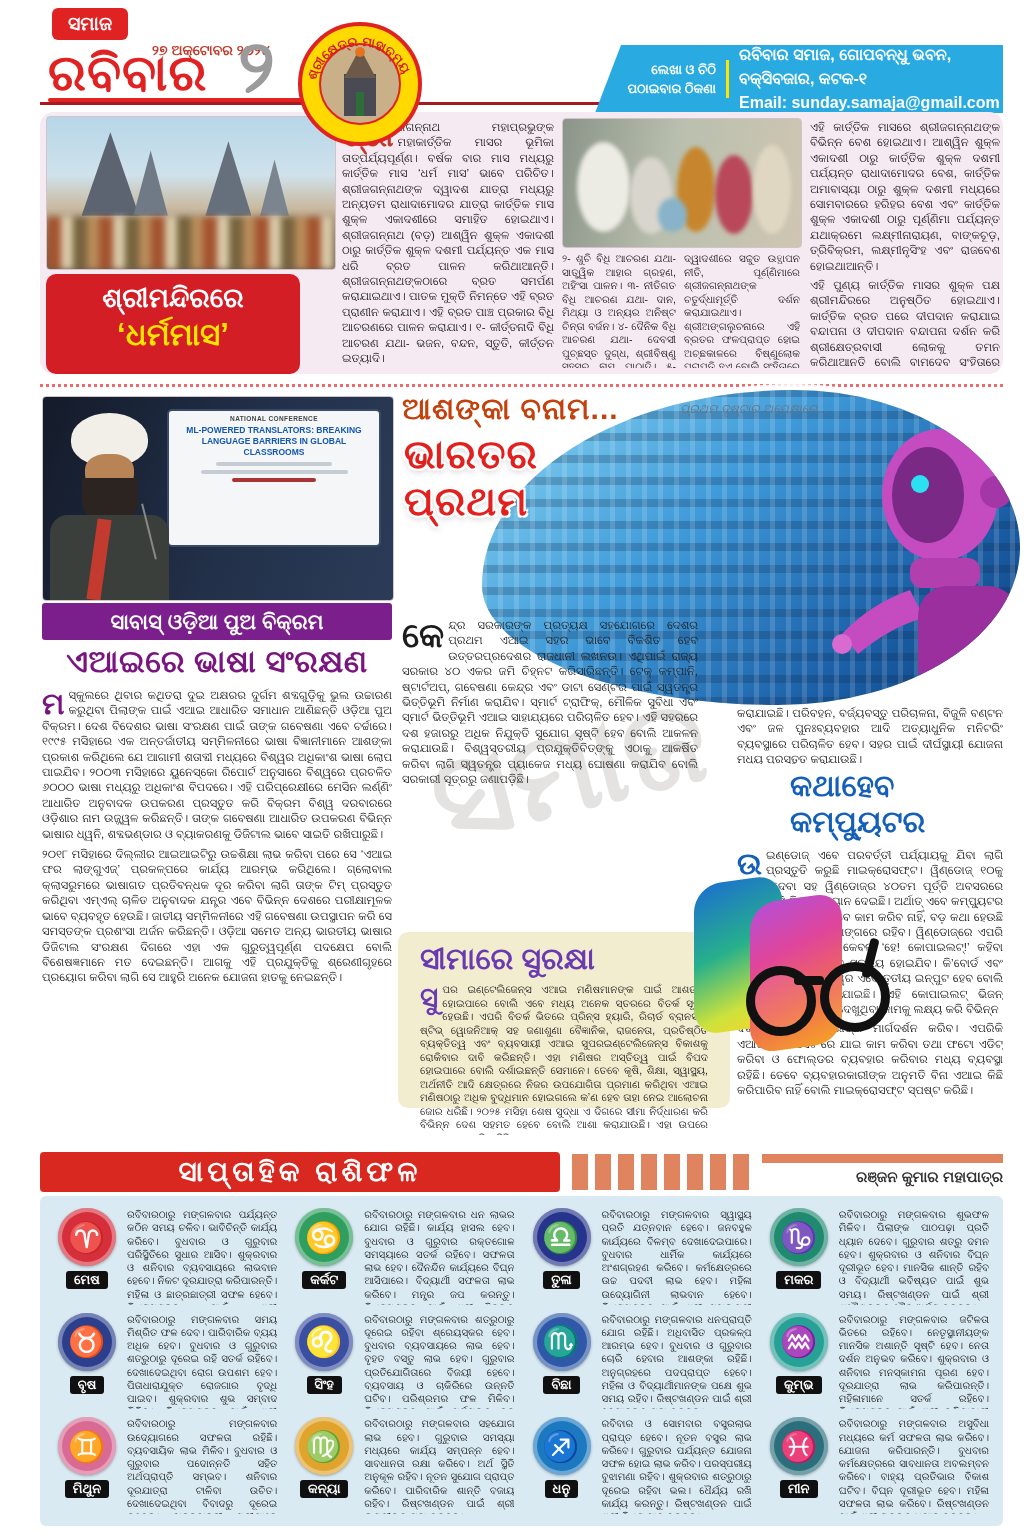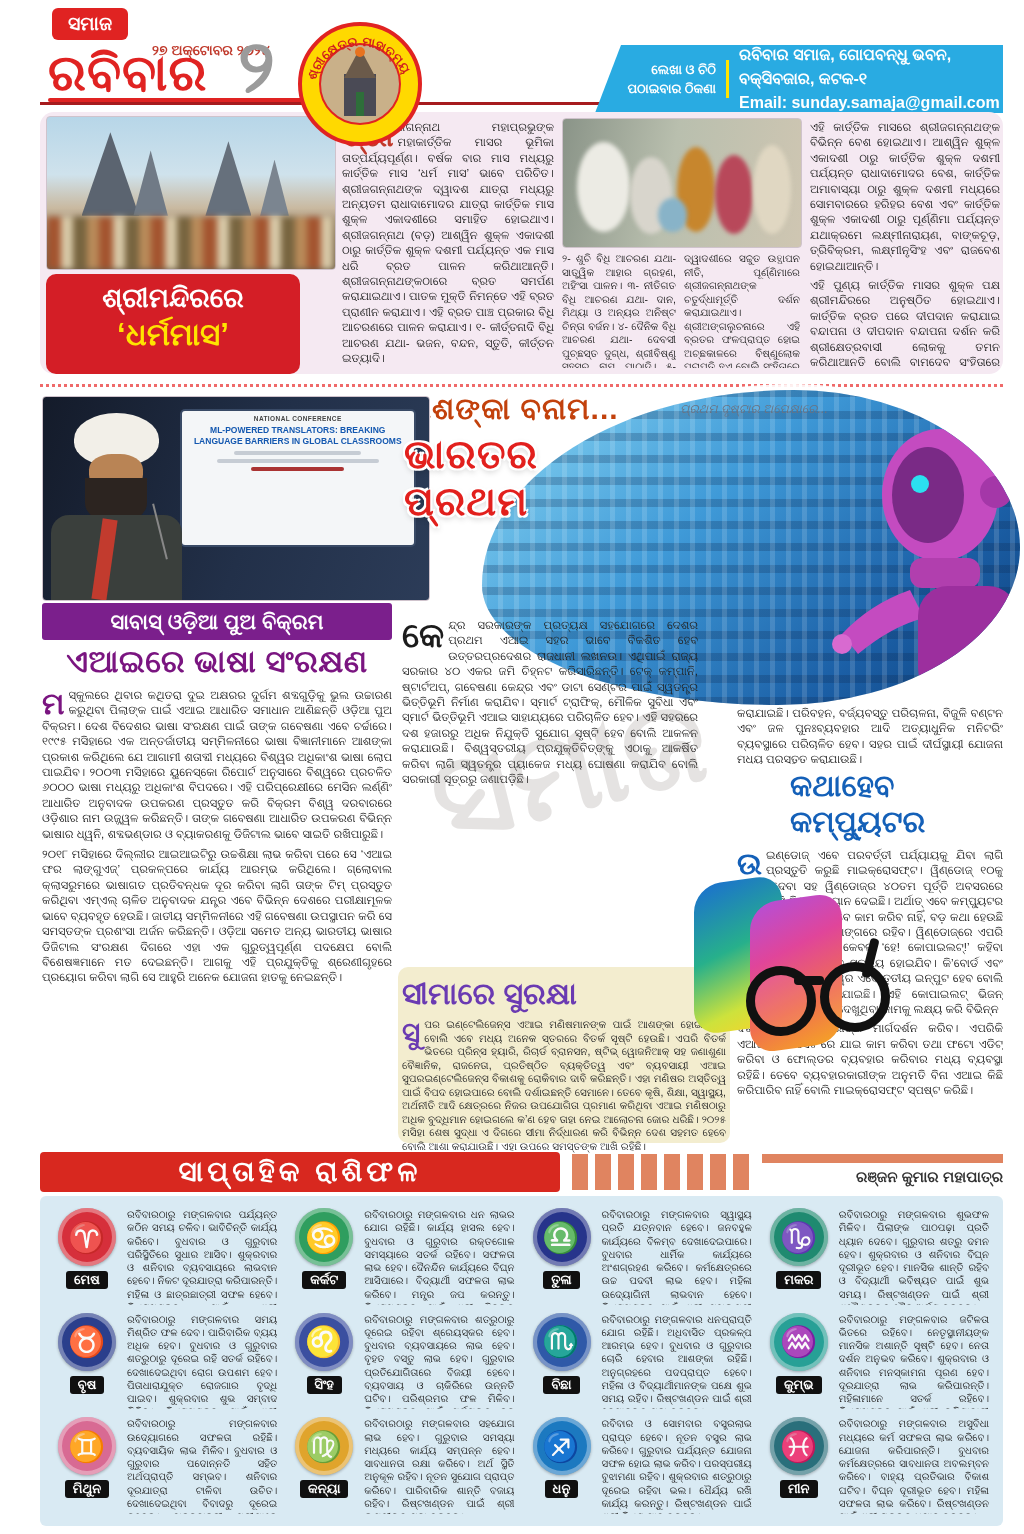--- a/index.html
+++ b/index.html
@@ -190,21 +190,21 @@
   </div>
 
   <div class="abs kicker" style="left:402px;top:392px;">ଆଶଙ୍କା ବନାମ...</div>
   <div class="abs kicker-sub" style="left:662px;top:402px;margin-left:18px;">ପ୍ରଥମ ଦୃଷ୍ଟାର ଅପେକ୍ଷାରେ...</div>
 
   <div class="abs" style="left:404px;top:431px;z-index:4;">
     <div class="bighead">ଭାରତର</div>
     <div class="bighead">ପ୍ରଥମ</div>
   </div>
 
-  <div class="abs photo photo3" style="left:42px;top:396px;width:350px;height:203px;padding-left:36px;">
+  <div class="abs photo photo3" style="left:42px;top:396px;width:350px;height:203px;">
     <div class="screen" style="left:36%;top:7%;width:60%;height:66%;">
       <div class="scr-top">NATIONAL CONFERENCE</div>
       <div class="scr-title">ML-POWERED TRANSLATORS: BREAKING LANGUAGE BARRIERS IN GLOBAL CLASSROOMS</div>
       <div class="scr-bar" style="width:55%;margin-left:auto;margin-right:auto;"></div>
       <div class="scr-bar" style="width:70%;margin-left:auto;margin-right:auto;"></div>
       <div class="scr-bar" style="width:40%;margin-left:auto;margin-right:auto;background:#a33;"></div>
     </div>
     <div class="turban" style="left:8%;top:8%;width:22%;height:26%;"></div>
     <div class="face" style="left:12%;top:28%;width:14%;height:18%;"></div>
     <div class="beard" style="left:11%;top:40%;width:16%;height:22%;"></div>
@@ -247,21 +247,21 @@
 
   <div class="abs" style="left:688px;top:880px;width:190px;height:190px;z-index:4;">
     <div class="ribbon ribbon1" style="left:6px;top:0;width:88px;height:150px;"></div>
     <div class="ribbon ribbon2" style="left:62px;top:18px;width:92px;height:150px;"></div>
     <div class="lens" style="left:58px;top:86px;width:52px;height:52px;"></div>
     <div class="lens" style="left:132px;top:82px;width:52px;height:52px;"></div>
     <div class="temple-arm" style="left:106px;top:96px;width:30px;"></div>
     <div class="temple-arm" style="left:178px;top:58px;width:9px;height:40px;transform:rotate(14deg);"></div>
   </div>
 
-  <div class="abs sec-box" style="left:398px;top:967px;width:332px;height:176px;padding:10px 4px;box-sizing:border-box;">
+  <div class="abs sec-box" style="left:398px;top:932px;width:332px;height:176px;padding:10px 22px;box-sizing:border-box;">
     <div class="sec-head">ସୀମାରେ ସୁରକ୍ଷା</div>
     <div class="smalltxt just" style="margin-top:6px;overflow:hidden;height:152px;">
       <span class="dropcap" style="color:#6a3ab2;font-size:28px;">ସୁ</span>
       <span>ପର ଇଣ୍ଟେଲିଜେନ୍ସ ଏଆଇ ମଣିଷମାନଙ୍କ ପାଇଁ ଆଶଙ୍କା ହୋଇପାରେ ବୋଲି ଏବେ ମଧ୍ୟ ଅନେକ ସ୍ତରରେ ବିତର୍କ ସୃଷ୍ଟି ହେଉଛି। ଏପରି ବିତର୍କ ଭିତରେ ପ୍ରିନ୍ସ ହ୍ୟାରି, ରିଚାର୍ଡ ବ୍ରାନସନ, ଷ୍ଟିଭ୍ ୱୋଜନିଆକ୍ ସହ ଜଣାଶୁଣା ବୈଜ୍ଞାନିକ, ରାଜନେତା, ପ୍ରତିଷ୍ଠିତ ବ୍ୟକ୍ତିତ୍ୱ ଏବଂ ବ୍ୟବସାୟୀ ଏଆଇ ସୁପରଇଣ୍ଟେଲିଜେନ୍ସ ବିକାଶକୁ ରୋକିବାର ଦାବି କରିଛନ୍ତି। ଏହା ମଣିଷର ଅସ୍ତିତ୍ୱ ପାଇଁ ବିପଦ ହୋଇପାରେ ବୋଲି ଦର୍ଶାଇଛନ୍ତି ସେମାନେ। ତେବେ କୃଷି, ଶିକ୍ଷା, ସ୍ୱାସ୍ଥ୍ୟ, ଅର୍ଥନୀତି ଆଦି କ୍ଷେତ୍ରରେ ନିଜର ଉପଯୋଗିତା ପ୍ରମାଣ କରିଥିବା ଏଆଇ ମଣିଷଠାରୁ ଅଧିକ ବୁଦ୍ଧିମାନ ହୋଇଗଲେ କ’ଣ ହେବ ତାହା ନେଇ ଆଲୋଚନା ଜୋର ଧରିଛି। ୨୦୨୫ ମସିହା ଶେଷ ସୁଦ୍ଧା ଏ ଦିଗରେ ସୀମା ନିର୍ଦ୍ଧାରଣ କରି ବିଭିନ୍ନ ଦେଶ ସହମତ ହେବେ ବୋଲି ଆଶା କରାଯାଉଛି। ଏହା ଉପରେ ସମସ୍ତଙ୍କ ଆଖି ରହିଛି।</span>
     </div>
   </div>
 
   <div class="abs horo-banner" style="left:40px;top:1152px;width:520px;height:40px;">
     <span>ସାପ୍ତାହିକ ରାଶିଫଳ</span>
   </div>

